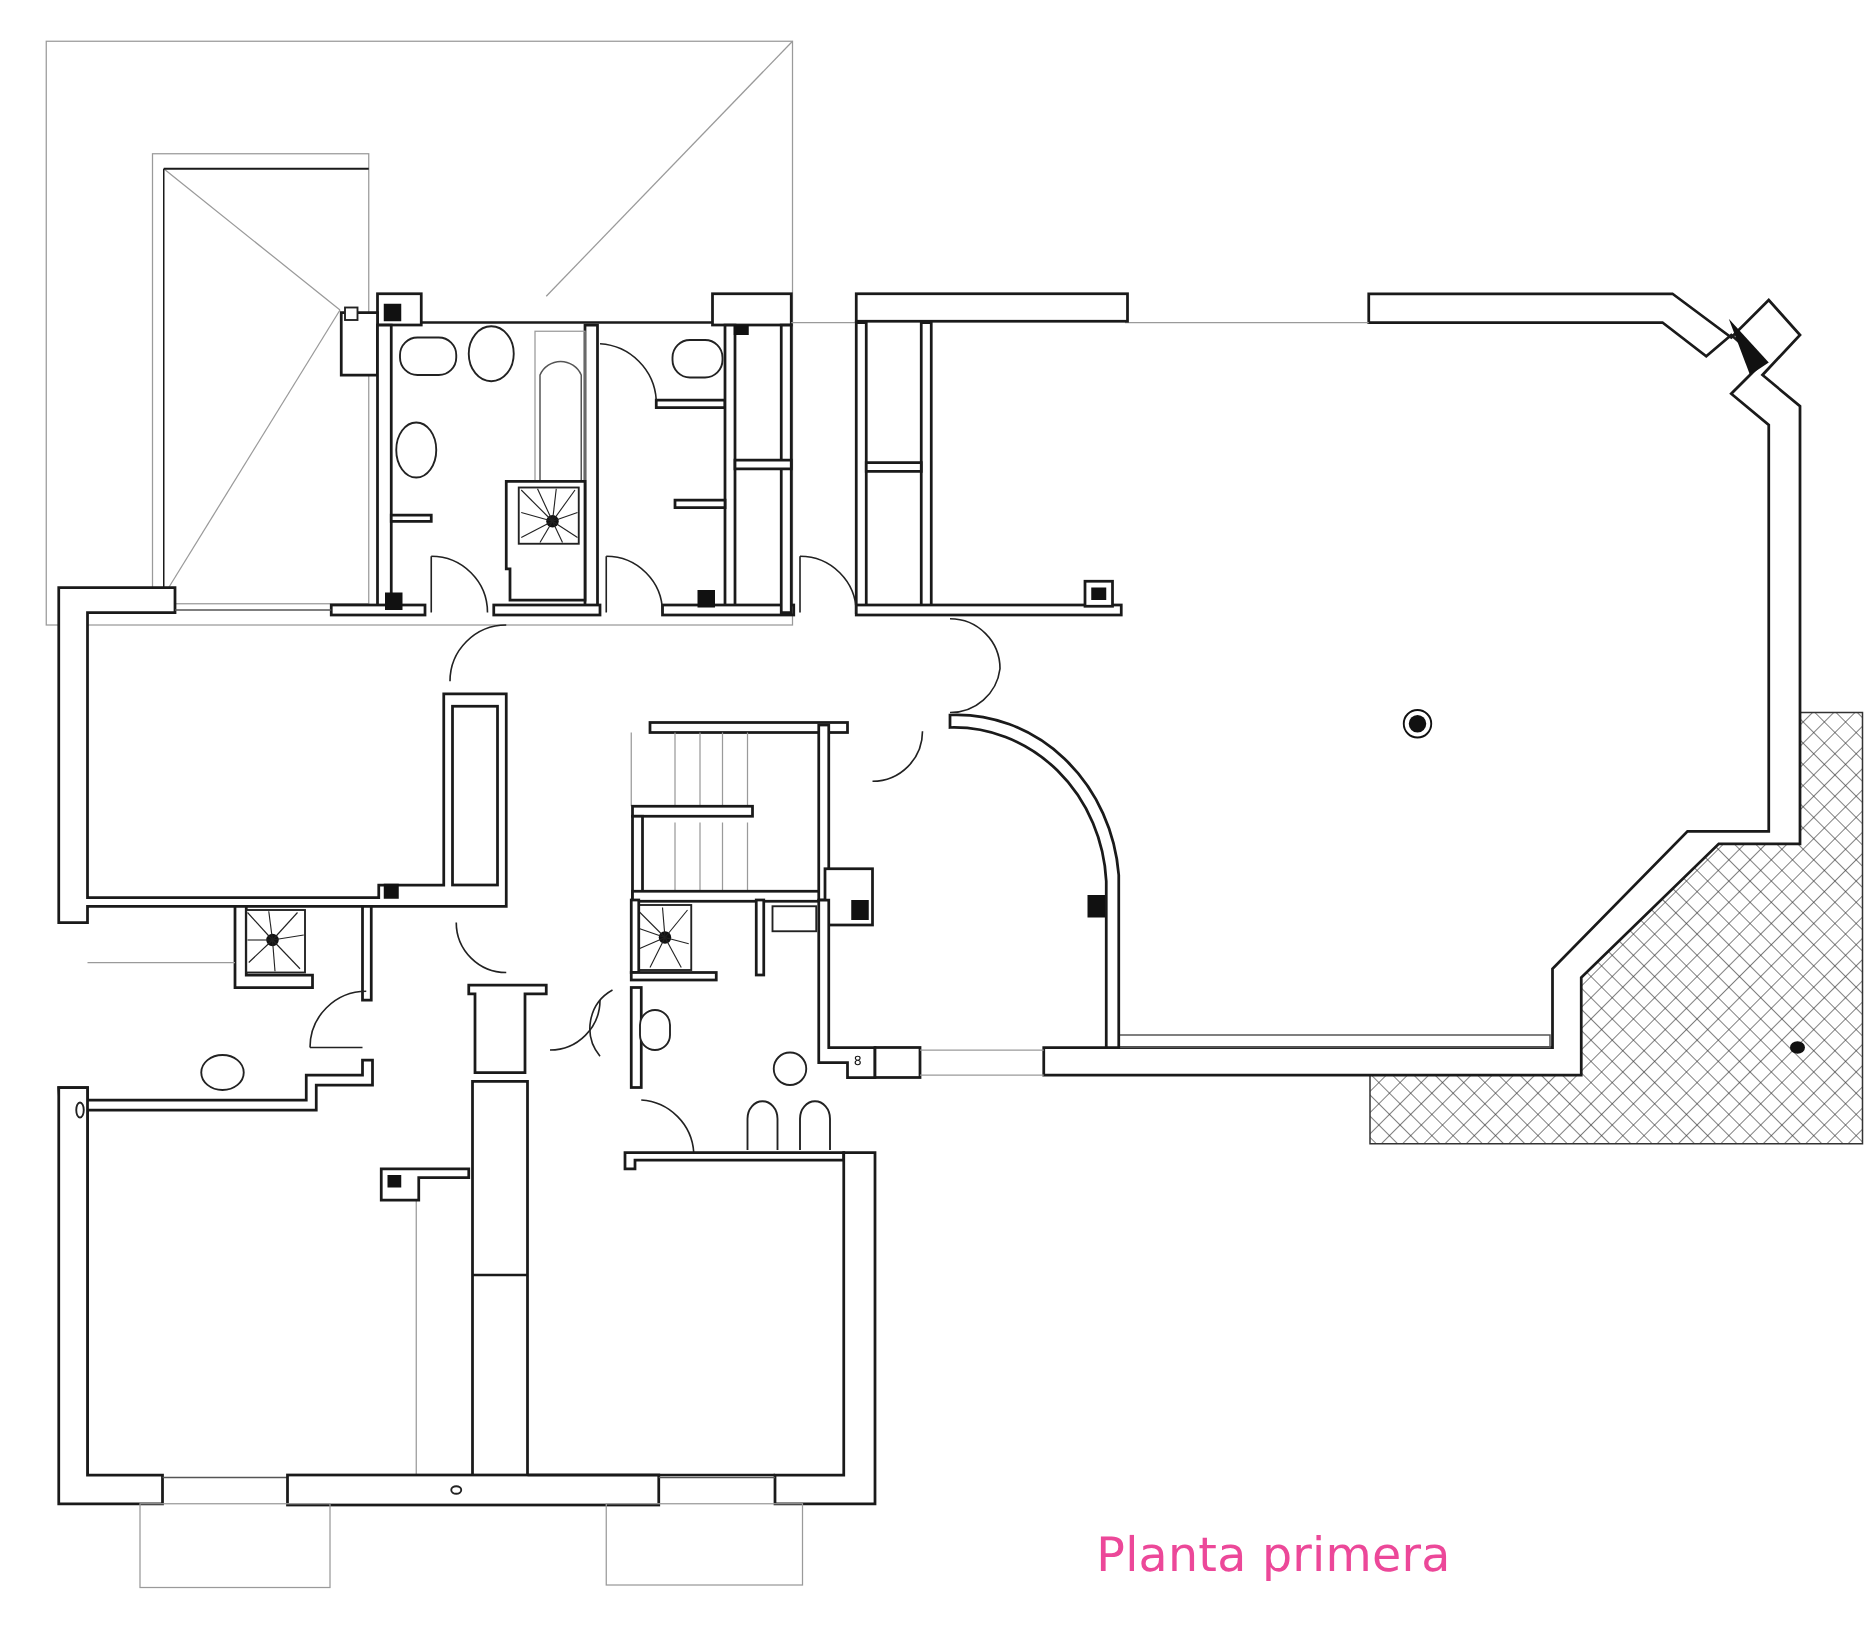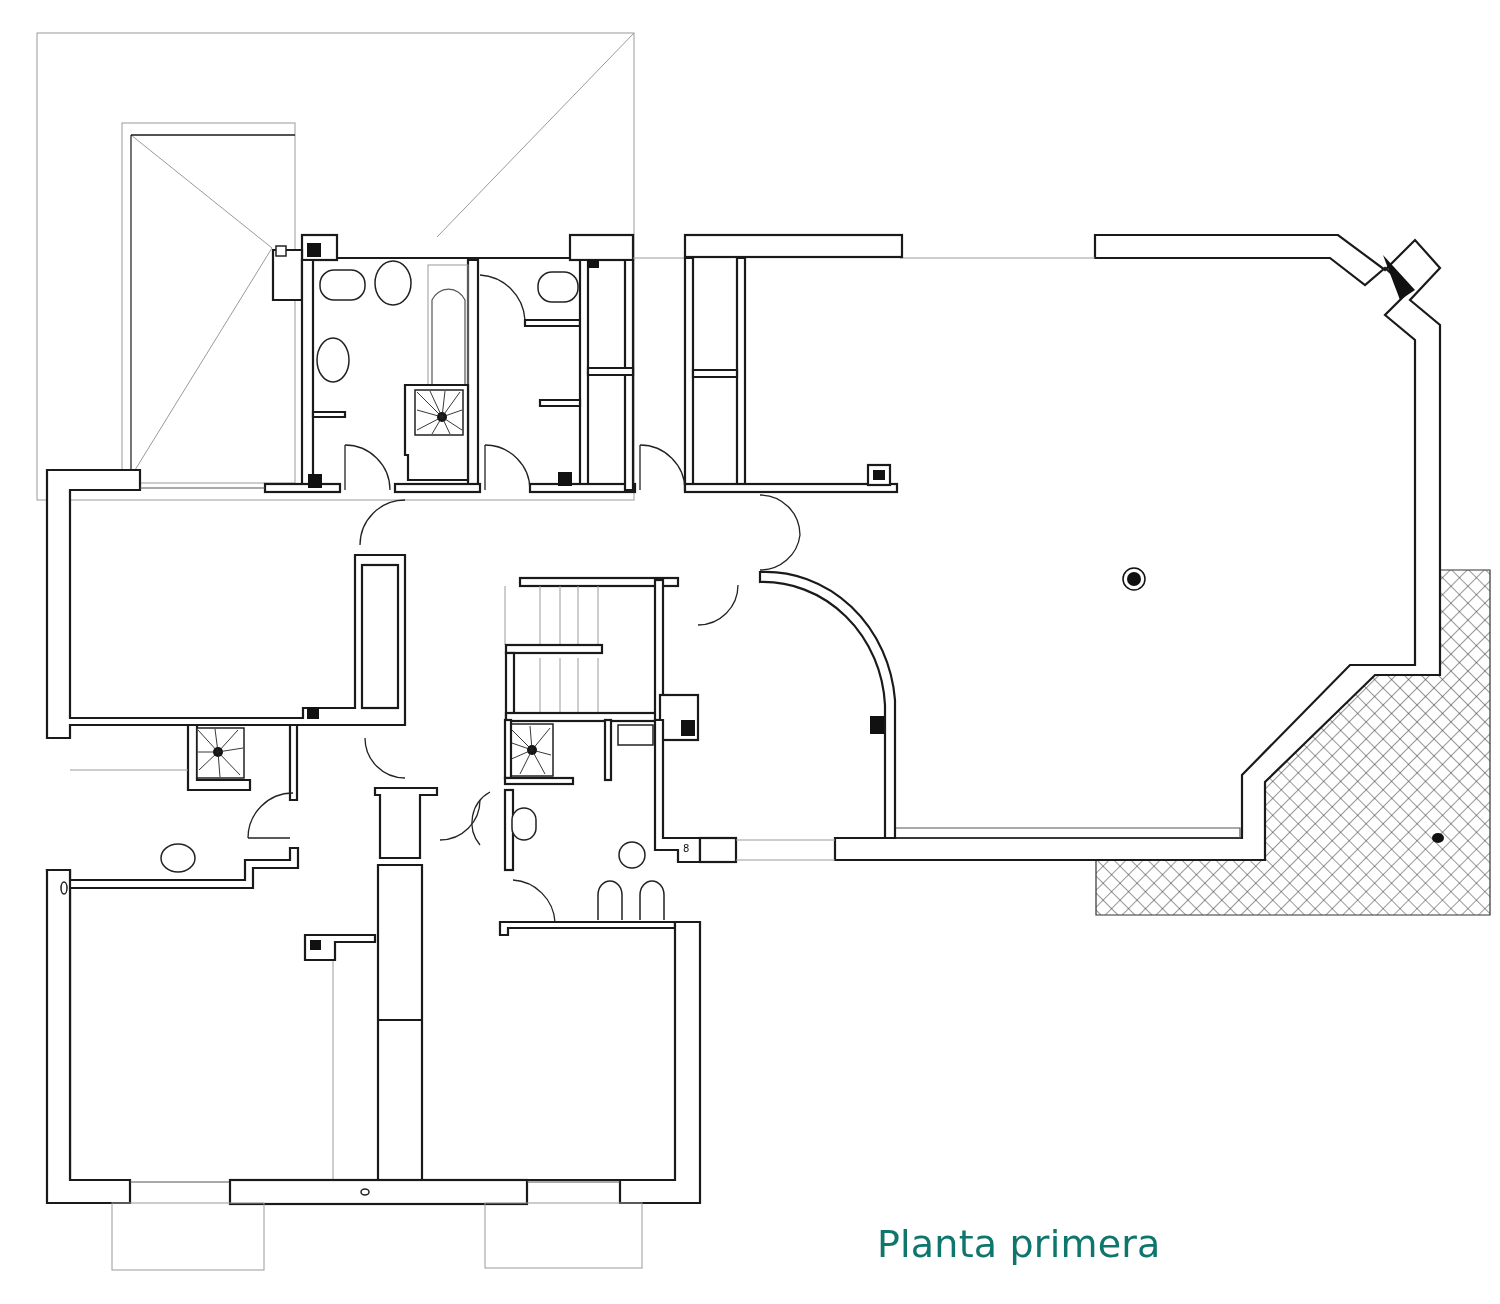--- a/index.html
+++ b/index.html
@@ -4,21 +4,21 @@
 <style>
   html, body { margin:0; padding:0; background:#ffffff; }
   #stage { position:relative; width:1500px; height:1304px; background:#fff; overflow:hidden; }
   svg { position:absolute; left:0; top:0; }
   .wall { fill:#fff; stroke:#1a1a1a; stroke-width:2.2; stroke-linejoin:miter; }
   .thin { fill:none; stroke:#9a9a9a; stroke-width:1; }
   .fine { fill:none; stroke:#555; stroke-width:1.2; }
   .door { fill:none; stroke:#222; stroke-width:1.3; }
   .dark { fill:#111; }
   .fixture { fill:#fff; stroke:#222; stroke-width:1.5; }
-  #caption { position:absolute; left:877px; top:1222px; font-family:"DejaVu Sans", sans-serif; font-size:38px; color:#0f766e; letter-spacing:0.2px; }
+  #caption { position:absolute; left:877px; top:1222px; font-family:"DejaVu Sans", sans-serif; font-size:38px; color:#ec4899; letter-spacing:0.2px; }
 </style>
 </head>
 <body>
 
 <div id="stage">
 <svg width="1500" height="1304" viewBox="0 0 1500 1304">
   <defs>
     <pattern id="hatch" width="12" height="12" patternUnits="userSpaceOnUse" patternTransform="rotate(45)">
       <line x1="0" y1="0" x2="0" y2="12" stroke="#333" stroke-width="1"></line>
       <line x1="0" y1="0" x2="12" y2="0" stroke="#333" stroke-width="1"></line>

